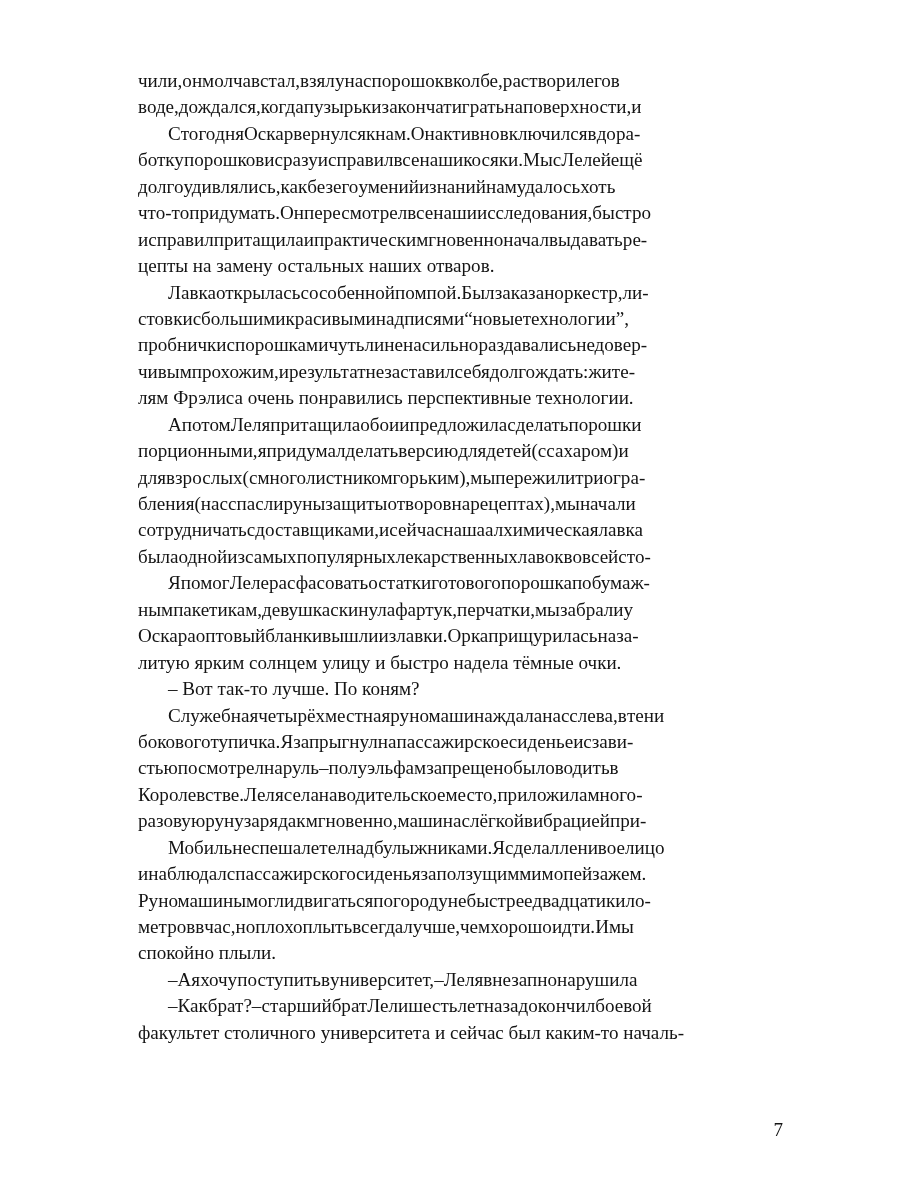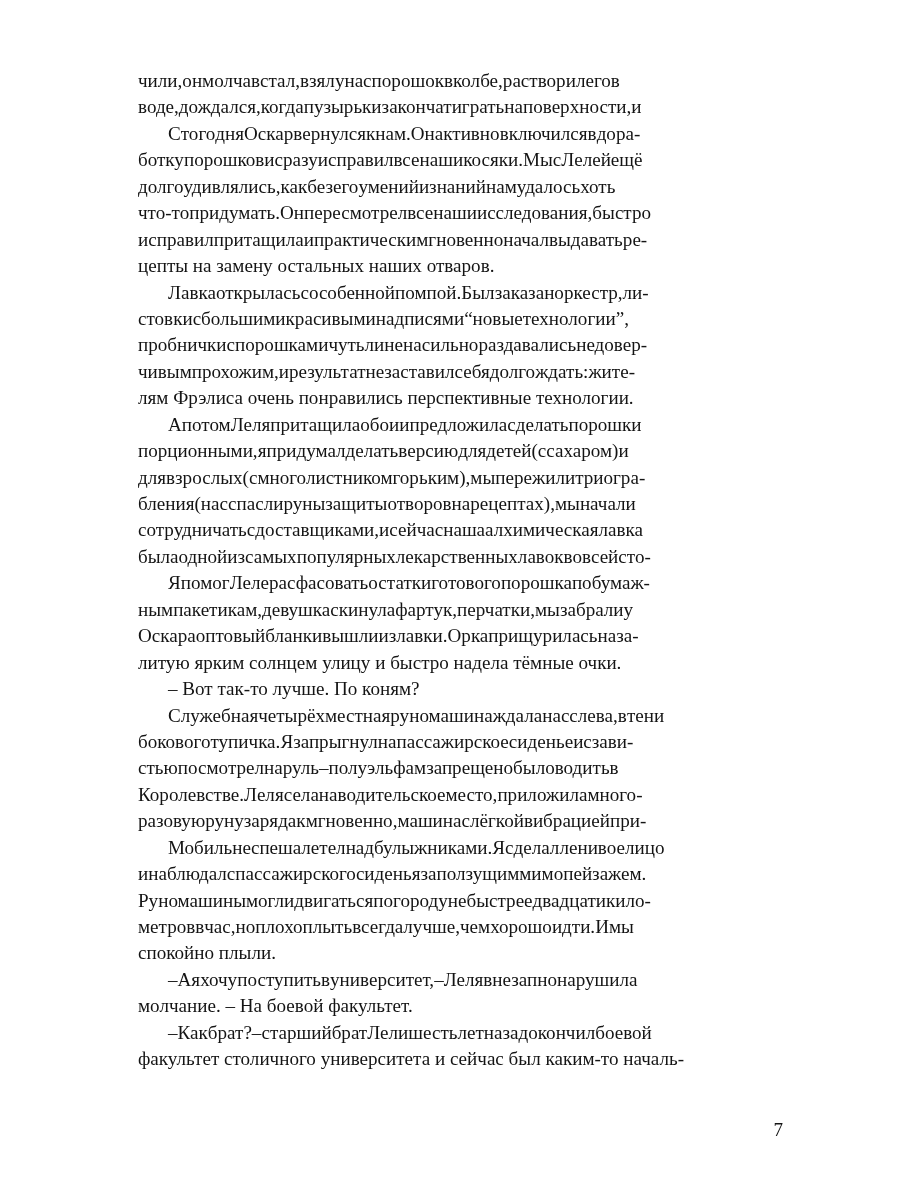--- a/index.html
+++ b/index.html
@@ -114,21 +114,20 @@
       </div>
       <div class="para">
         <div class="ln j"><span class="indent"></span><span class="w">Мобиль</span><span class="w">не</span><span class="w">спеша</span><span class="w">летел</span><span class="w">над</span><span class="w">булыжниками.</span><span class="w">Я</span><span class="w">сделал</span><span class="w">ленивое</span><span class="w">лицо</span></div>
         <div class="ln j"><span class="w">и</span><span class="w">наблюдал</span><span class="w">с</span><span class="w">пассажирского</span><span class="w">сиденья</span><span class="w">за</span><span class="w">ползущим</span><span class="w">мимо</span><span class="w">пейзажем.</span></div>
         <div class="ln j"><span class="w">Руномашины</span><span class="w">могли</span><span class="w">двигаться</span><span class="w">по</span><span class="w">городу</span><span class="w">не</span><span class="w">быстрее</span><span class="w">двадцати</span><span class="w">кило-</span></div>
         <div class="ln j"><span class="w">метров</span><span class="w">в</span><span class="w">час,</span><span class="w">но</span><span class="w">плохо</span><span class="w">плыть</span><span class="w">всегда</span><span class="w">лучше,</span><span class="w">чем</span><span class="w">хорошо</span><span class="w">идти.</span><span class="w">И</span><span class="w">мы</span></div>
         <div class="ln"><span class="w">спокойно плыли.</span></div>
       </div>
       <div class="para">
         <div class="ln j"><span class="indent"></span><span class="w">–</span><span class="w">А</span><span class="w">я</span><span class="w">хочу</span><span class="w">поступить</span><span class="w">в</span><span class="w">университет,</span><span class="w">–</span><span class="w">Леля</span><span class="w">внезапно</span><span class="w">нарушила</span></div>
-        <div class="ln"><span class="w">молчание. – На боевой факультет.</span></div>
       </div>
       <div class="para">
         <div class="ln j"><span class="indent"></span><span class="w">–</span><span class="w">Как</span><span class="w">брат?</span><span class="w">–</span><span class="w">старший</span><span class="w">брат</span><span class="w">Лели</span><span class="w">шесть</span><span class="w">лет</span><span class="w">назад</span><span class="w">окончил</span><span class="w">боевой</span></div>
         <div class="ln"><span class="w">факультет столичного университета и сейчас был каким-то началь-</span></div>
       </div>
     </div>
 
   <div id="folio">7</div>
 
 </div>

